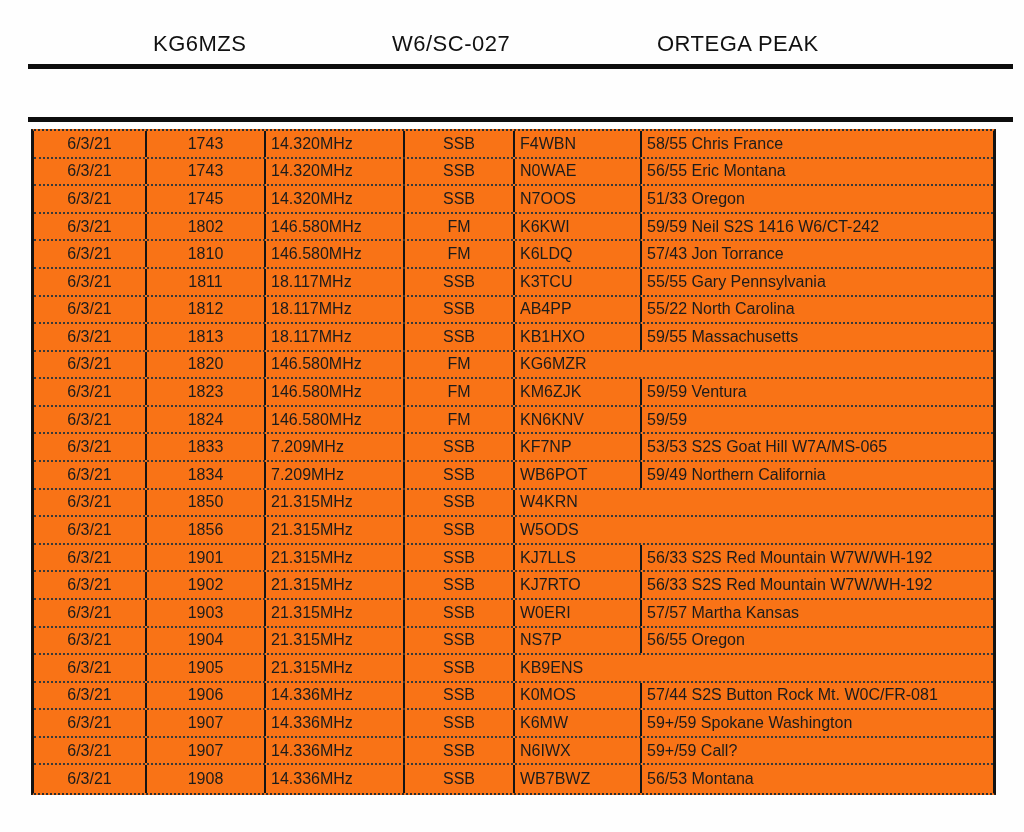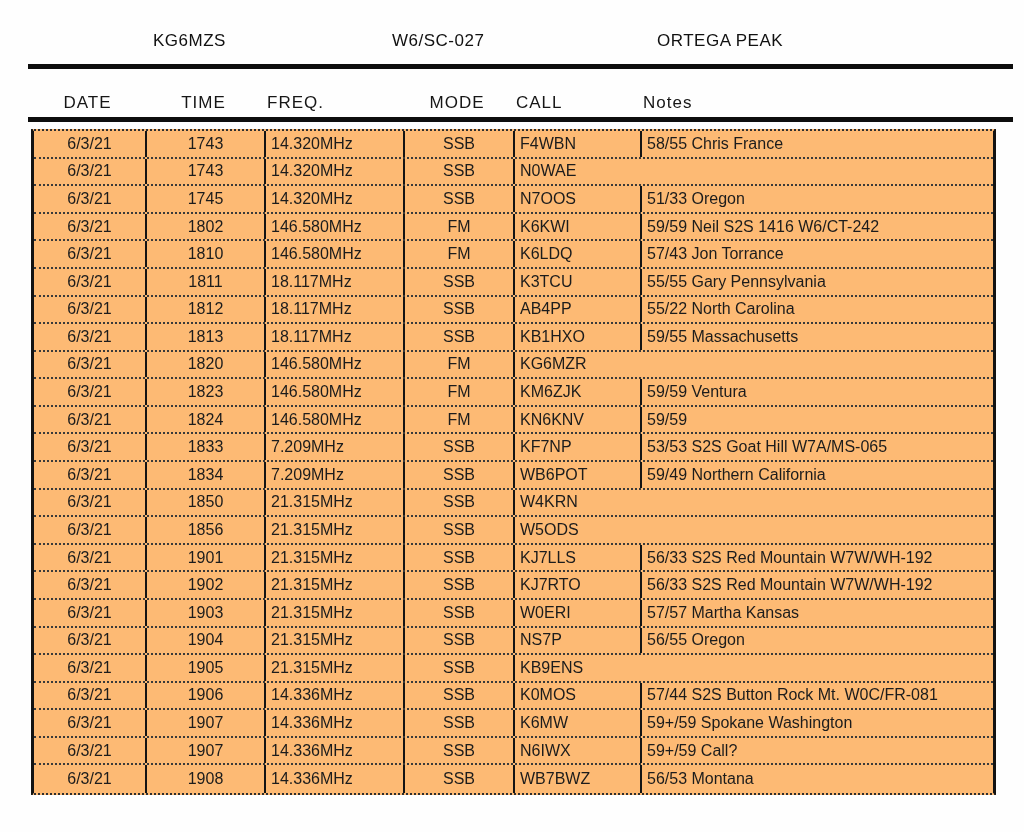--- a/index.html
+++ b/index.html
@@ -9,21 +9,21 @@
     font-family: "Liberation Sans", "DejaVu Sans", sans-serif;
     color: #1a1a1a;
     position: relative;
     overflow: hidden;
   }
   .page { position: absolute; inset: 0; background: #fefefe; }
 
   
   .titlebar { position: absolute; top: 31px; left: 0; width: 1024px; height: 26px; }
   .title-item {
-    position: absolute; top: 0; font-size: 17px; color: #111;
+    position: absolute; top: 0; font-size: 22px; color: #111;
     letter-spacing: 0.5px; white-space: nowrap;
   }
   .t-callsign { left: 153px; }
   .t-summitref { left: 392px; }
   .t-summitname { left: 657px; }
 
   
   .rule { position: absolute; left: 28px; width: 985px; background: #0d0d0d; }
   .rule-top { top: 64px; height: 5px; }
   .rule-bottom { top: 117px; height: 5px; }
@@ -40,21 +40,21 @@
   .h-left { justify-content: flex-start; padding-left: 4px; }
 
   
   .logtable {
     position: absolute; left: 31px; top: 129px; width: 965px; height: 666px;
     display: grid; grid-template-rows: repeat(24, 1fr);
     border-left: 3px solid #131313;
     border-right: 3px solid #131313;
     border-top: 2px dotted #2e2e2e;
     border-bottom: 2px dotted #2e2e2e;
-    background: #fdba74;
+    background: #f97316;
   }
   .log-row {
     display: grid;
     grid-template-columns: 111px 119px 139px 110px 127px 1fr;
     border-bottom: 2px dotted #3a3a3a;
     min-height: 0;
   }
   .log-row:last-child { border-bottom: none; }
   .cell {
     display: flex; align-items: center;
@@ -70,46 +70,39 @@
 <div class="page">
 
   <div class="titlebar">
     <span class="title-item t-callsign">KG6MZS</span>
     <span class="title-item t-summitref">W6/SC-027</span>
     <span class="title-item t-summitname">ORTEGA PEAK</span>
   </div>
 
   <div class="rule rule-top"></div>
 
-  <div class="colheads">
-    <span class="h h-center">DATE</span>
-    <span class="h h-center">TIME</span>
-    <span class="h h-left">FREQ.</span>
-    <span class="h h-center">MODE</span>
-    <span class="h h-left">CALL</span>
-    <span class="h h-left">Notes</span>
-  </div>
 
   <div class="rule rule-bottom"></div>
 
   <div class="logtable" id="log-table-body">
       <div class="log-row">
         <div class="cell c-center">6/3/21</div>
         <div class="cell c-center">1743</div>
         <div class="cell c-left">14.320MHz</div>
         <div class="cell c-center">SSB</div>
         <div class="cell c-left">F4WBN</div>
         <div class="cell c-left">58/55 Chris France</div>
       </div>
       <div class="log-row">
         <div class="cell c-center">6/3/21</div>
         <div class="cell c-center">1743</div>
         <div class="cell c-left">14.320MHz</div>
         <div class="cell c-center">SSB</div>
         <div class="cell c-left">N0WAE</div>
+        <div class="cell c-left">56/55 Eric Montana</div>
       </div>
       <div class="log-row">
         <div class="cell c-center">6/3/21</div>
         <div class="cell c-center">1745</div>
         <div class="cell c-left">14.320MHz</div>
         <div class="cell c-center">SSB</div>
         <div class="cell c-left">N7OOS</div>
         <div class="cell c-left">51/33 Oregon</div>
       </div>
       <div class="log-row">

